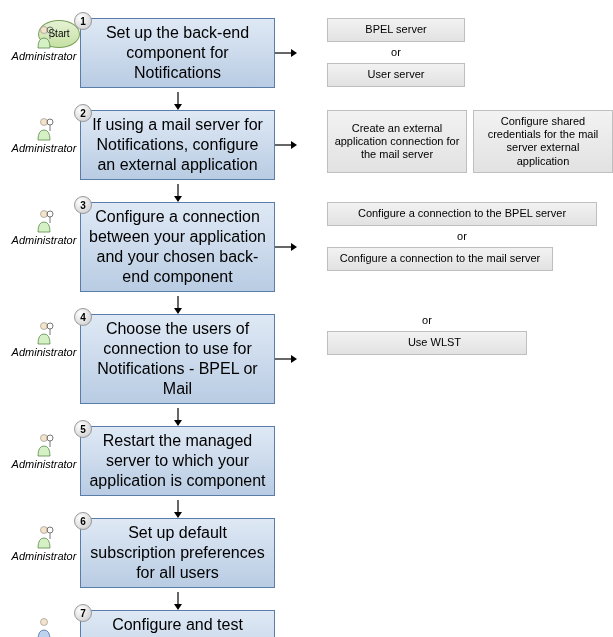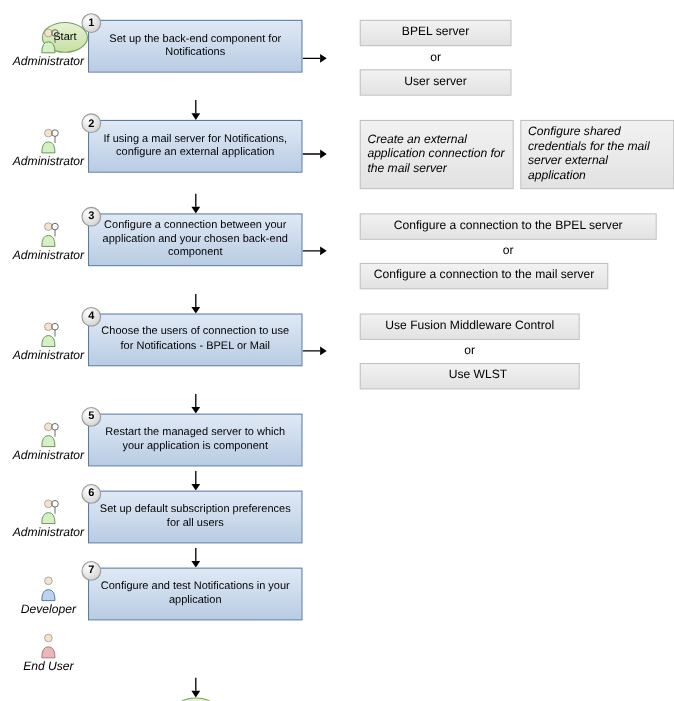--- a/index.html
+++ b/index.html
@@ -78,42 +78,41 @@
   .stepbox {
     width: 195px;
     min-height: 48px;
     border: 1px solid #5a7ca8;
     background: linear-gradient(to bottom, #dfe9f5, #b9cce3);
     display: flex;
     align-items: center;
     justify-content: center;
     text-align: center;
     padding: 4px 8px;
-    font-size: 10px;
+    font-size: 16px;
     line-height: 1.25;
   }
   .options {
     display: flex;
     flex-direction: column;
     margin-left: 28px;
     gap: 4px;
     align-items: stretch;
   }
   .options.row-opts {
     flex-direction: row;
     gap: 6px;
-    font-style: italic;
   }
   .optbox {
     border: 1px solid #bfbfbf;
     background: linear-gradient(to bottom, #f2f2f2, #e2e2e2);
     display: flex;
     align-items: center;
     justify-content: center;
-    text-align: left;
+    text-align: center;
     padding: 4px 6px;
     font-size: 11px;
     line-height: 1.2;
     min-height: 24px;
   }
   .or {
     text-align: center;
     font-size: 11px;
     line-height: 1;
     padding: 1px 0;
@@ -274,21 +273,20 @@
       <div class="stepwrap">
         <div class="badge">4</div>
     <div class="stepbox">Choose the users of connection to use for Notifications - BPEL or Mail</div>
       </div>
       <div class="arrow-right">
         <svg width="24" height="12">
           <use href="#arr-right"></use>
         </svg>
       </div>
       <div class="options">
-        <div class="optbox" style="width: 200px;">Use Fusion Middleware Control</div>
         <div class="or">or</div>
         <div class="optbox" style="width: 200px; padding-left: 21px;">Use WLST</div>
       </div>
     </div>
     <div class="arrow-down">
       <svg width="12" height="18">
         <use href="#arr-down"></use>
       </svg>
     </div>
     <div class="row">

